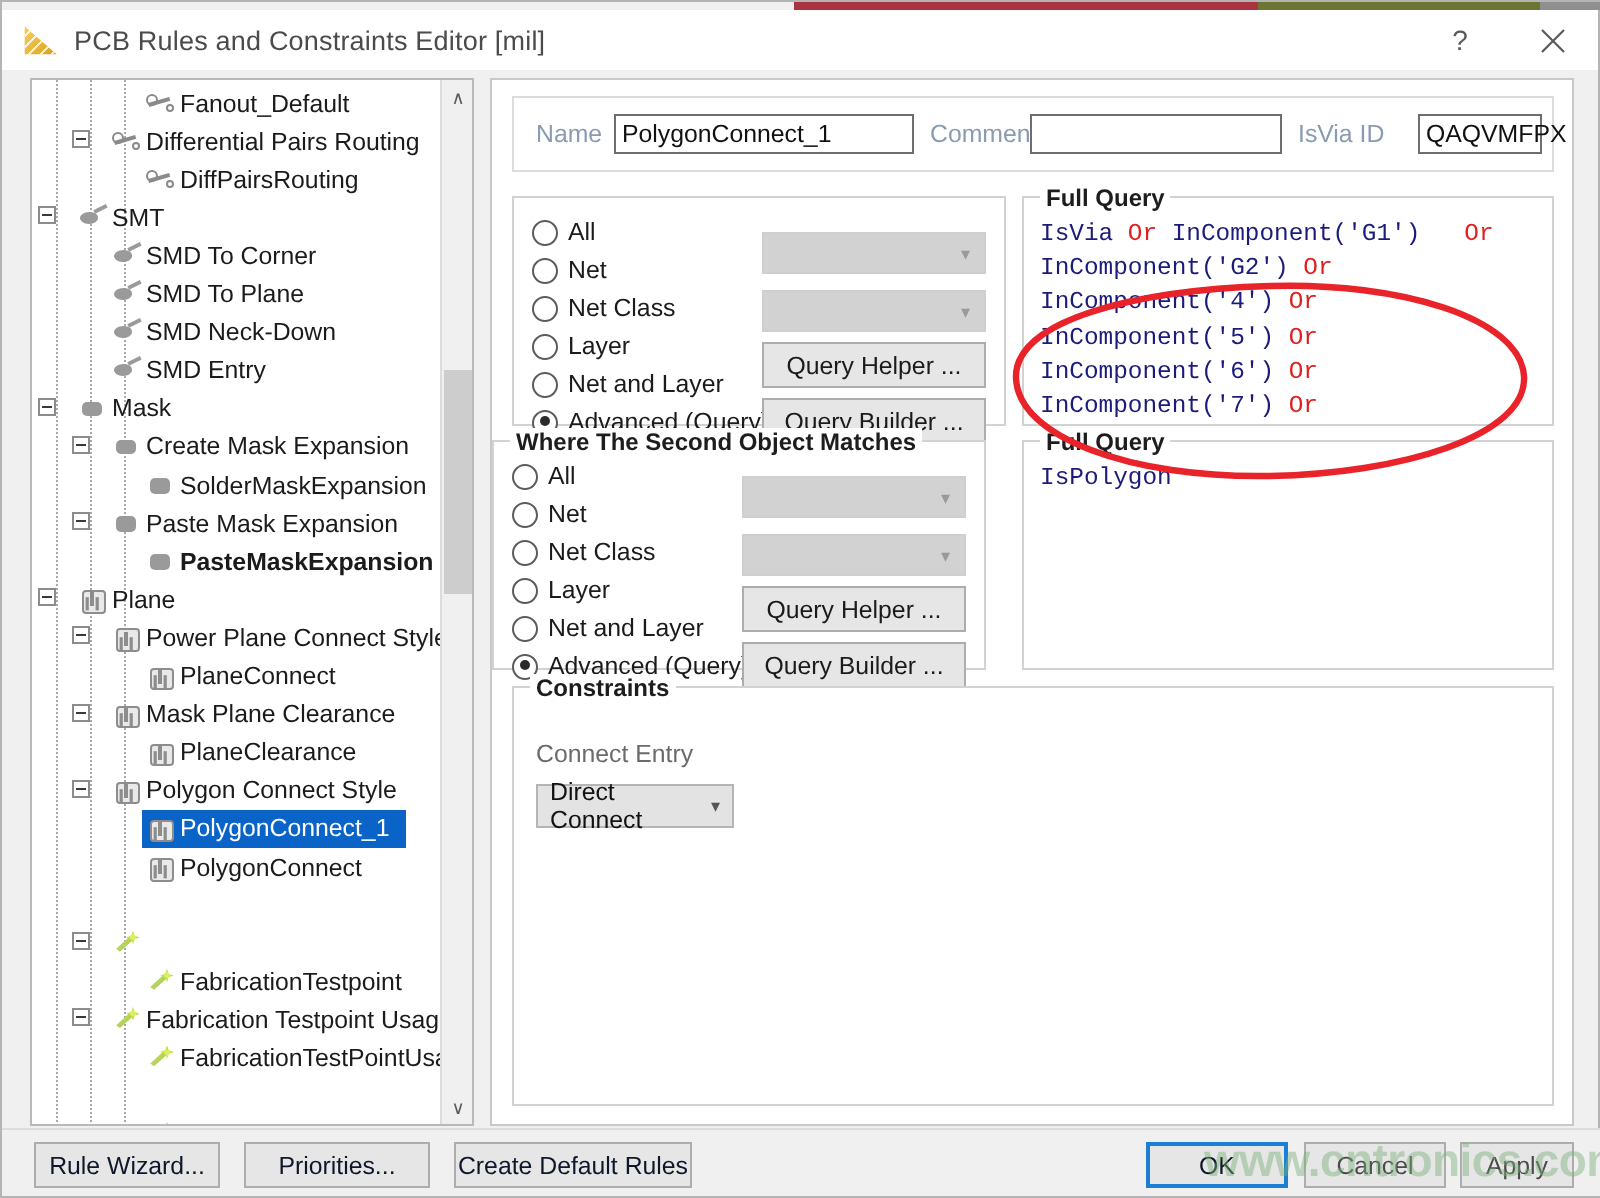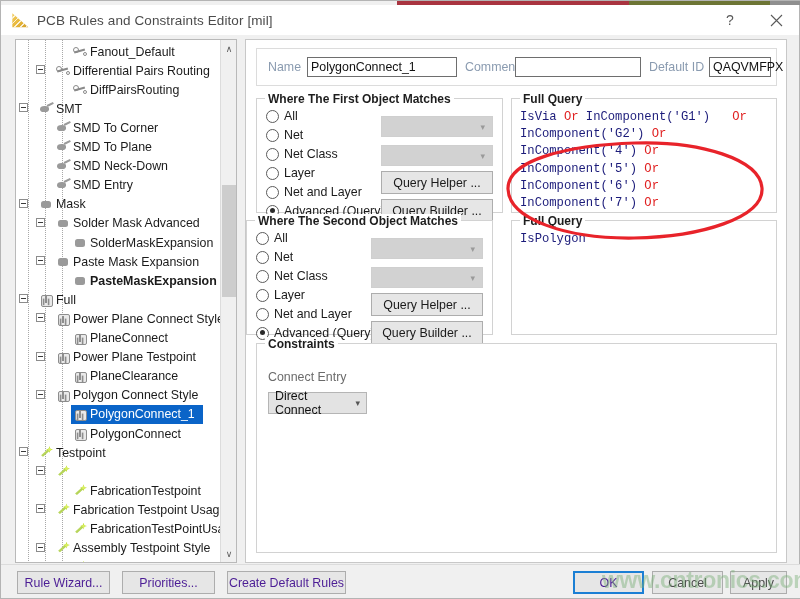--- a/index.html
+++ b/index.html
@@ -301,21 +301,21 @@
     position: absolute; left: 0; bottom: 0;
     width: 800px; height: 34px;
     background: #f0f0f0;
     border-top: 1px solid #dcdcdc;
   }
   .bbtn {
     position: absolute; top: 6px;
     height: 23px;
     background: #e6e6e6; border: 1px solid #adadad;
     display: flex; align-items: center; justify-content: center;
-    font-size: 12.4px; color: #4c1d95;
+    font-size: 12.4px; color: #0f172a;
   }
   .bbtn.primary { border: 2px solid #1b7fd4; background: #e6e6e6; }
   .bbtn.dim { color: #4a4a4a; }
 
   .watermark {
     position: absolute; left: 601px; top: 566px;
     font-size: 23px; font-weight: bold;
     color: rgba(123,176,120,0.45);
     letter-spacing: -0.3px;
     white-space: nowrap;
@@ -397,97 +397,87 @@
             <span class="lbl" style="left: 57px;">SMD Entry</span>
           </div>
           <div class="tnode" style="position: absolute; top: 154.8px; left: 0px; right: 0px;">
             <span class="expander" style="left: 3px; top: 4px;"></span>
             <span class="ico ico-mask" style="left: 23px; top: 3px;"></span>
             <span class="lbl" style="left: 40px;">Mask</span>
           </div>
           <div class="tnode" style="position: absolute; top: 173.9px; left: 0px; right: 0px;">
             <span class="expander" style="left: 20px; top: 4px;"></span>
             <span class="ico ico-mask" style="left: 40px; top: 3px;"></span>
-            <span class="lbl" style="left: 57px;">Solder Mask Advanced</span>
+            <span class="lbl" style="left: 57px;">Create Mask Expansion</span>
           </div>
           <div class="tnode" style="position: absolute; top: 193px; left: 0px; right: 0px;">
             <span class="ico ico-mask" style="left: 57px; top: 3px;"></span>
             <span class="lbl" style="left: 74px;">SolderMaskExpansion</span>
           </div>
           <div class="tnode" style="position: absolute; top: 212.1px; left: 0px; right: 0px;">
             <span class="expander" style="left: 20px; top: 4px;"></span>
             <span class="ico ico-mask" style="left: 40px; top: 3px;"></span>
             <span class="lbl" style="left: 57px;">Paste Mask Expansion</span>
           </div>
           <div class="tnode" style="position: absolute; top: 231.2px; left: 0px; right: 0px;">
             <span class="ico ico-mask" style="left: 57px; top: 3px;"></span>
             <span class="lbl" style="left: 74px; font-weight: bold;">PasteMaskExpansion</span>
           </div>
           <div class="tnode" style="position: absolute; top: 250.3px; left: 0px; right: 0px;">
             <span class="expander" style="left: 3px; top: 4px;"></span>
             <span class="ico ico-plane" style="left: 23px; top: 3px;"></span>
-            <span class="lbl" style="left: 40px;">Full</span>
+            <span class="lbl" style="left: 40px;">Plane</span>
           </div>
           <div class="tnode" style="position: absolute; top: 269.4px; left: 0px; right: 0px;">
             <span class="expander" style="left: 20px; top: 4px;"></span>
             <span class="ico ico-plane" style="left: 40px; top: 3px;"></span>
             <span class="lbl" style="left: 57px;">Power Plane Connect Style</span>
           </div>
           <div class="tnode" style="position: absolute; top: 288.5px; left: 0px; right: 0px;">
             <span class="ico ico-plane" style="left: 57px; top: 3px;"></span>
             <span class="lbl" style="left: 74px;">PlaneConnect</span>
           </div>
           <div class="tnode" style="position: absolute; top: 307.6px; left: 0px; right: 0px;">
             <span class="expander" style="left: 20px; top: 4px;"></span>
             <span class="ico ico-plane" style="left: 40px; top: 3px;"></span>
-            <span class="lbl" style="left: 57px;">Power Plane Testpoint</span>
+            <span class="lbl" style="left: 57px;">Mask Plane Clearance</span>
           </div>
           <div class="tnode" style="position: absolute; top: 326.7px; left: 0px; right: 0px;">
             <span class="ico ico-plane" style="left: 57px; top: 3px;"></span>
             <span class="lbl" style="left: 74px;">PlaneClearance</span>
           </div>
           <div class="tnode" style="position: absolute; top: 345.8px; left: 0px; right: 0px;">
             <span class="expander" style="left: 20px; top: 4px;"></span>
             <span class="ico ico-plane" style="left: 40px; top: 3px;"></span>
             <span class="lbl" style="left: 57px;">Polygon Connect Style</span>
           </div>
           <div class="tnode sel" style="position: absolute; top: 364.9px; left: 55px; width: 131.6px;">
             <span class="ico ico-plane" style="left: 2px; top: 3px;"></span>
             <span class="lbl" style="left: 19px;">PolygonConnect_1</span>
           </div>
           <div class="tnode" style="position: absolute; top: 384px; left: 0px; right: 0px;">
             <span class="ico ico-plane" style="left: 57px; top: 3px;"></span>
             <span class="lbl" style="left: 74px;">PolygonConnect</span>
           </div>
-          <div class="tnode" style="position: absolute; top: 403.1px; left: 0px; right: 0px;">
-            <span class="expander" style="left: 3px; top: 4px;"></span>
-            <span class="ico ico-test" style="left: 23px; top: 3px;"></span>
-            <span class="lbl" style="left: 40px;">Testpoint</span>
-          </div>
           <div class="tnode" style="position: absolute; top: 422.2px; left: 0px; right: 0px;">
             <span class="expander" style="left: 20px; top: 4px;"></span>
             <span class="ico ico-test" style="left: 40px; top: 3px;"></span>
           </div>
           <div class="tnode" style="position: absolute; top: 441.3px; left: 0px; right: 0px; text-align: right;">
             <span class="ico ico-test" style="left: 57px; top: 3px;"></span>
             <span class="lbl" style="left: 74px;">FabricationTestpoint</span>
           </div>
           <div class="tnode" style="position: absolute; top: 460.4px; left: 0px; right: 0px;">
             <span class="expander" style="left: 20px; top: 4px;"></span>
             <span class="ico ico-test" style="left: 40px; top: 3px;"></span>
             <span class="lbl" style="left: 57px;">Fabrication Testpoint Usage</span>
           </div>
           <div class="tnode" style="position: absolute; top: 479.5px; left: 0px; right: 0px;">
             <span class="ico ico-test" style="left: 57px; top: 3px;"></span>
             <span class="lbl" style="left: 74px;">FabricationTestPointUsage</span>
-          </div>
-          <div class="tnode" style="position: absolute; top: 498.6px; left: 0px; right: 0px;">
-            <span class="expander" style="left: 20px; top: 4px;"></span>
-            <span class="ico ico-test" style="left: 40px; top: 3px;"></span>
-            <span class="lbl" style="left: 57px;">Assembly Testpoint Style</span>
           </div>
           <div class="tnode" style="position: absolute; top: 517.7px; left: 0px; right: 0px;">
             <span class="ico ico-test" style="left: 57px; top: 3px;"></span>
             <span class="lbl" style="left: 74px;">AssemblyTestpoint</span>
           </div>
         </div>
 
       <div class="vsb">
         <div class="arrow up">∧</div>
         <div class="thumb"></div>
@@ -495,26 +485,25 @@
       </div>
     </div>
 
     <div class="right-panel">
 
       <div class="hdr-group">
         <div class="fld-label" style="position:absolute;left:11px;">Name</div>
         <div class="fld-input" style="position:absolute;left:50px;width:150px;">PolygonConnect_1</div>
         <div class="fld-label" style="position:absolute;left:208px;">Comment</div>
         <div class="fld-input" style="position:absolute;left:258px;width:126px;"></div>
-        <div class="fld-label" style="position:absolute;left:392px;">Default ID</div>
+        <div class="fld-label" style="position:absolute;left:392px;">IsVia ID</div>
         <div class="fld-input" style="position:absolute;left:452px;width:62px;">QAQVMFPX</div>
       </div>
 
       <div class="grp" style="left:10px;top:58px;width:247px;height:115px;">
-        <div class="grp-title">Where The First Object Matches</div>
 
         <div class="radio-row" style="left:9px;top:10px;">
           <span class="radio"></span>
           <span>All</span>
           </div>
         <div class="radio-row" style="left:9px;top:29px;">
           <span class="radio"></span>
           <span>Net</span>
           </div>
         <div class="radio-row" style="left:9px;top:48px;">

